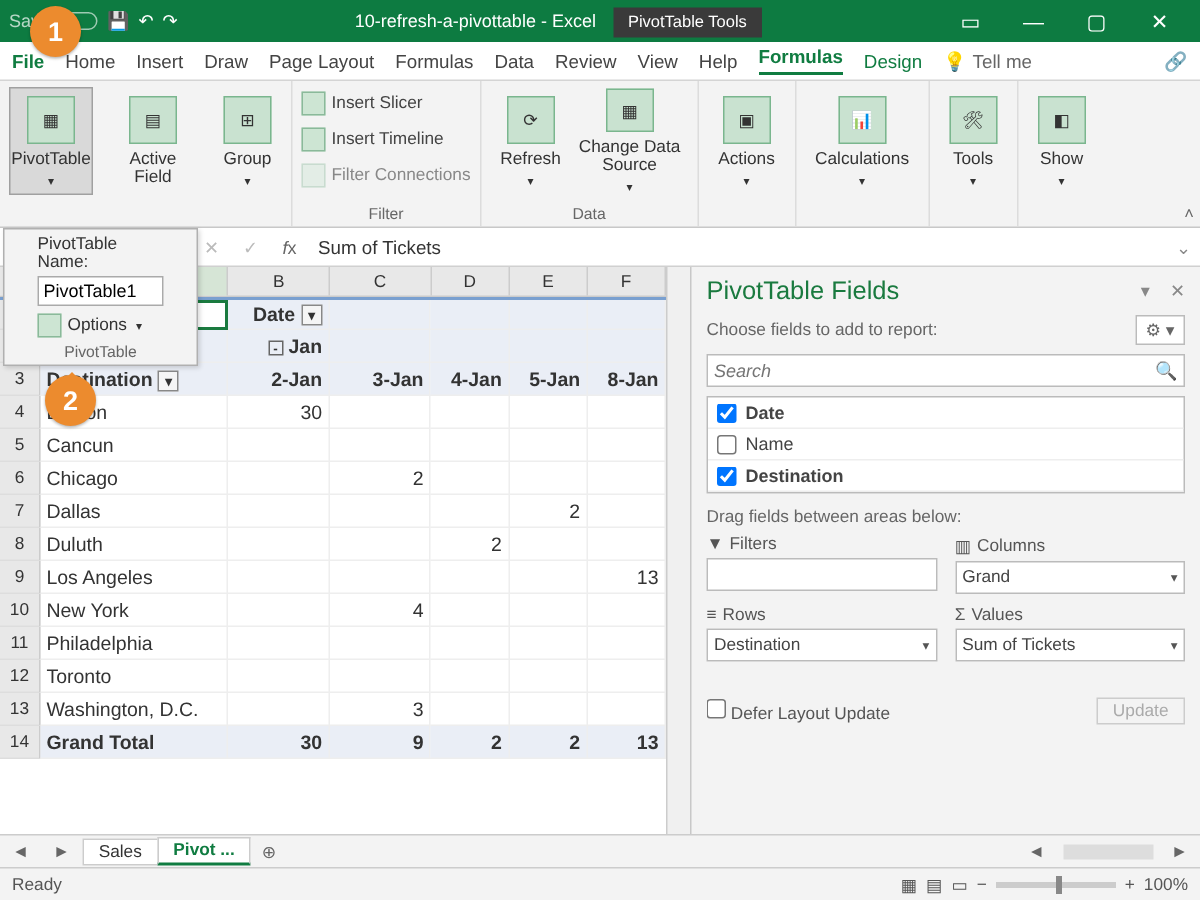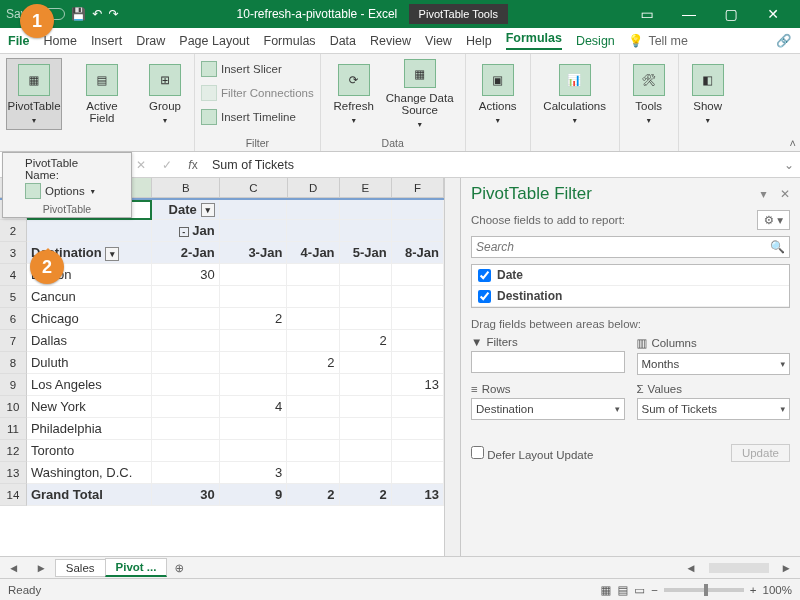--- a/index.html
+++ b/index.html
@@ -146,27 +146,27 @@
       <span>Group</span>
       <span style="font-size:8px">▾</span>
     </div>
   </div>
   <div class="rgroup">
     <div style="display:flex;flex-direction:column;gap:2px;align-items:flex-start">
       <div class="rsmall" style="color:#444">
           <span class="icon-sm"></span>
           <span>Insert Slicer</span>
         </div>
+      <div class="rsmall" style="color:#444">
+          <span class="icon-sm"></span>
+          <span>Insert Timeline</span>
+        </div>
       <div class="rsmall">
           <span class="icon-sm" style="opacity:.4"></span>
           <span>Filter Connections</span>
-        </div>
-      <div class="rsmall" style="color:#444">
-          <span class="icon-sm"></span>
-          <span>Insert Timeline</span>
         </div>
     </div>
     <div class="glabel">Filter</div>
   </div>
   <div class="rgroup">
     <div style="display:flex">
       <div class="rbtn-lg" style="width:54px">
         <span class="ricon">⟳</span>
         <span>Refresh</span>
           <span style="font-size:8px">▾</span>
@@ -206,20 +206,21 @@
       <span class="ricon">◧</span>
       <span>Show</span>
         <span style="font-size:8px">▾</span>
     </div>
   </div>
   <span class="collapse">˄</span>
 </div>
 
 <div class="ptname">
   <div>PivotTable Name:</div>
+  <input value="PivotTable1" style="">
   <div class="opt">
     <span class="icon-sm"></span>
     <span>Options</span>
     <span style="font-size:8px;margin-left:2px">▾</span>
   </div>
   <div class="grplbl">PivotTable</div>
 </div>
 
 <div class="namebox-row">
   <div class="namebox"></div>
@@ -391,39 +392,43 @@
           <div class="cell cn gt" style="width: 54px;">2</div>
           <div class="cell cn gt" style="width: 54px;">2</div>
           <div class="cell cn gt" style="width: 54px;">13</div>
         </div>
       </div>
   </div>
   <div class="vscroll"></div>
 
   <div class="pane">
     <div class="pane-hdr">
-      <span class="pane-title">PivotTable Filter</span>
+      <span class="pane-title">PivotTable Fields</span>
       <span>
         <span style="color:#888">▾</span>
         &nbsp;&nbsp;
         <span style="color:#888">✕</span>
       </span>
     </div>
     <div class="pane-sub">
       <span>Choose fields to add to report:</span>
       <span class="gear"><span>⚙</span> ▾</span>
     </div>
     <div class="search">
       <input placeholder="Search" style="">
       <span>🔍</span>
     </div>
     <div class="fieldlist">
       <div class="flitem">
           <input type="checkbox" checked="" style="">
           <span style="font-weight:600">Date</span>
+        </div>
+      <div class="flitem">
+          <input type="checkbox" style="">
+          <span>Name</span>
         </div>
       <div class="flitem">
           <input type="checkbox" checked="" style="">
           <span style="font-weight:600">Destination</span>
         </div>
     </div>
     <div class="drag-lbl">Drag fields between areas below:</div>
     <div class="areas">
       <div class="areabox">
         <div class="albl">
@@ -431,21 +436,21 @@
             <span>Filters</span>
           </div>
         <div class="abox"></div>
       </div>
       <div class="areabox">
         <div class="albl">
             <span>▥</span>
             <span>Columns</span>
           </div>
         <div class="abox">
-            <span>Months</span>
+            <span>Grand</span>
             <span class="dd">▾</span>
           </div>
       </div>
       <div class="areabox">
         <div class="albl">
             <span>≡</span>
             <span>Rows</span>
           </div>
         <div class="abox">
             <span>Destination</span>

